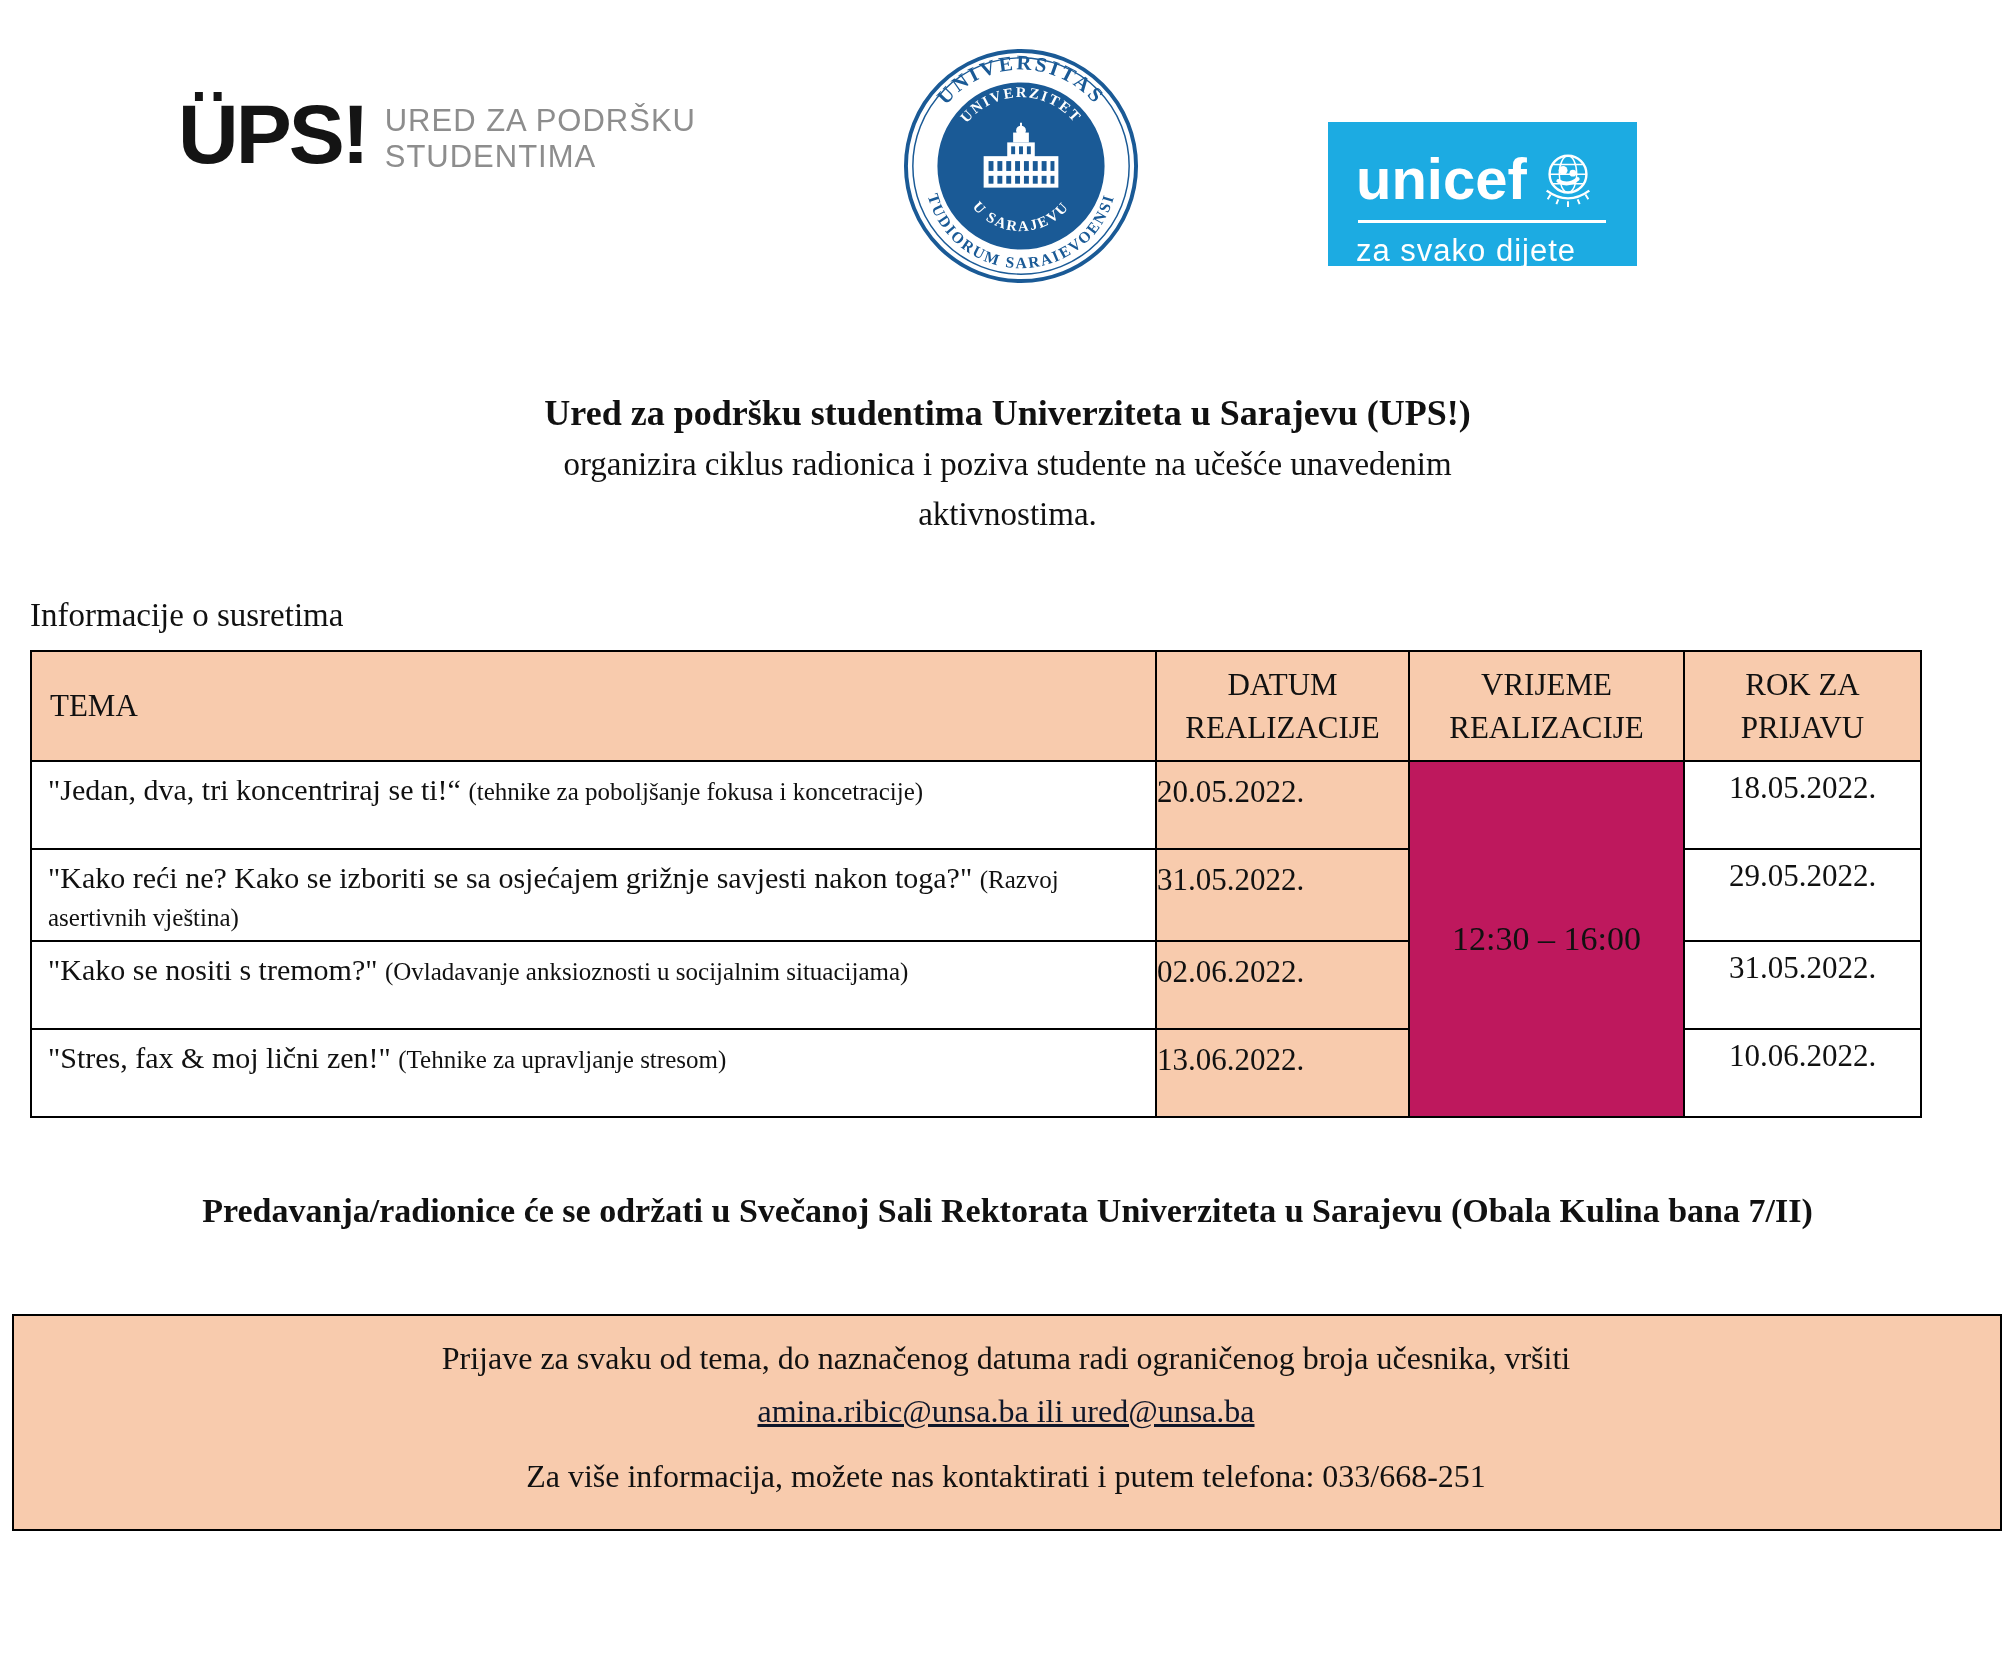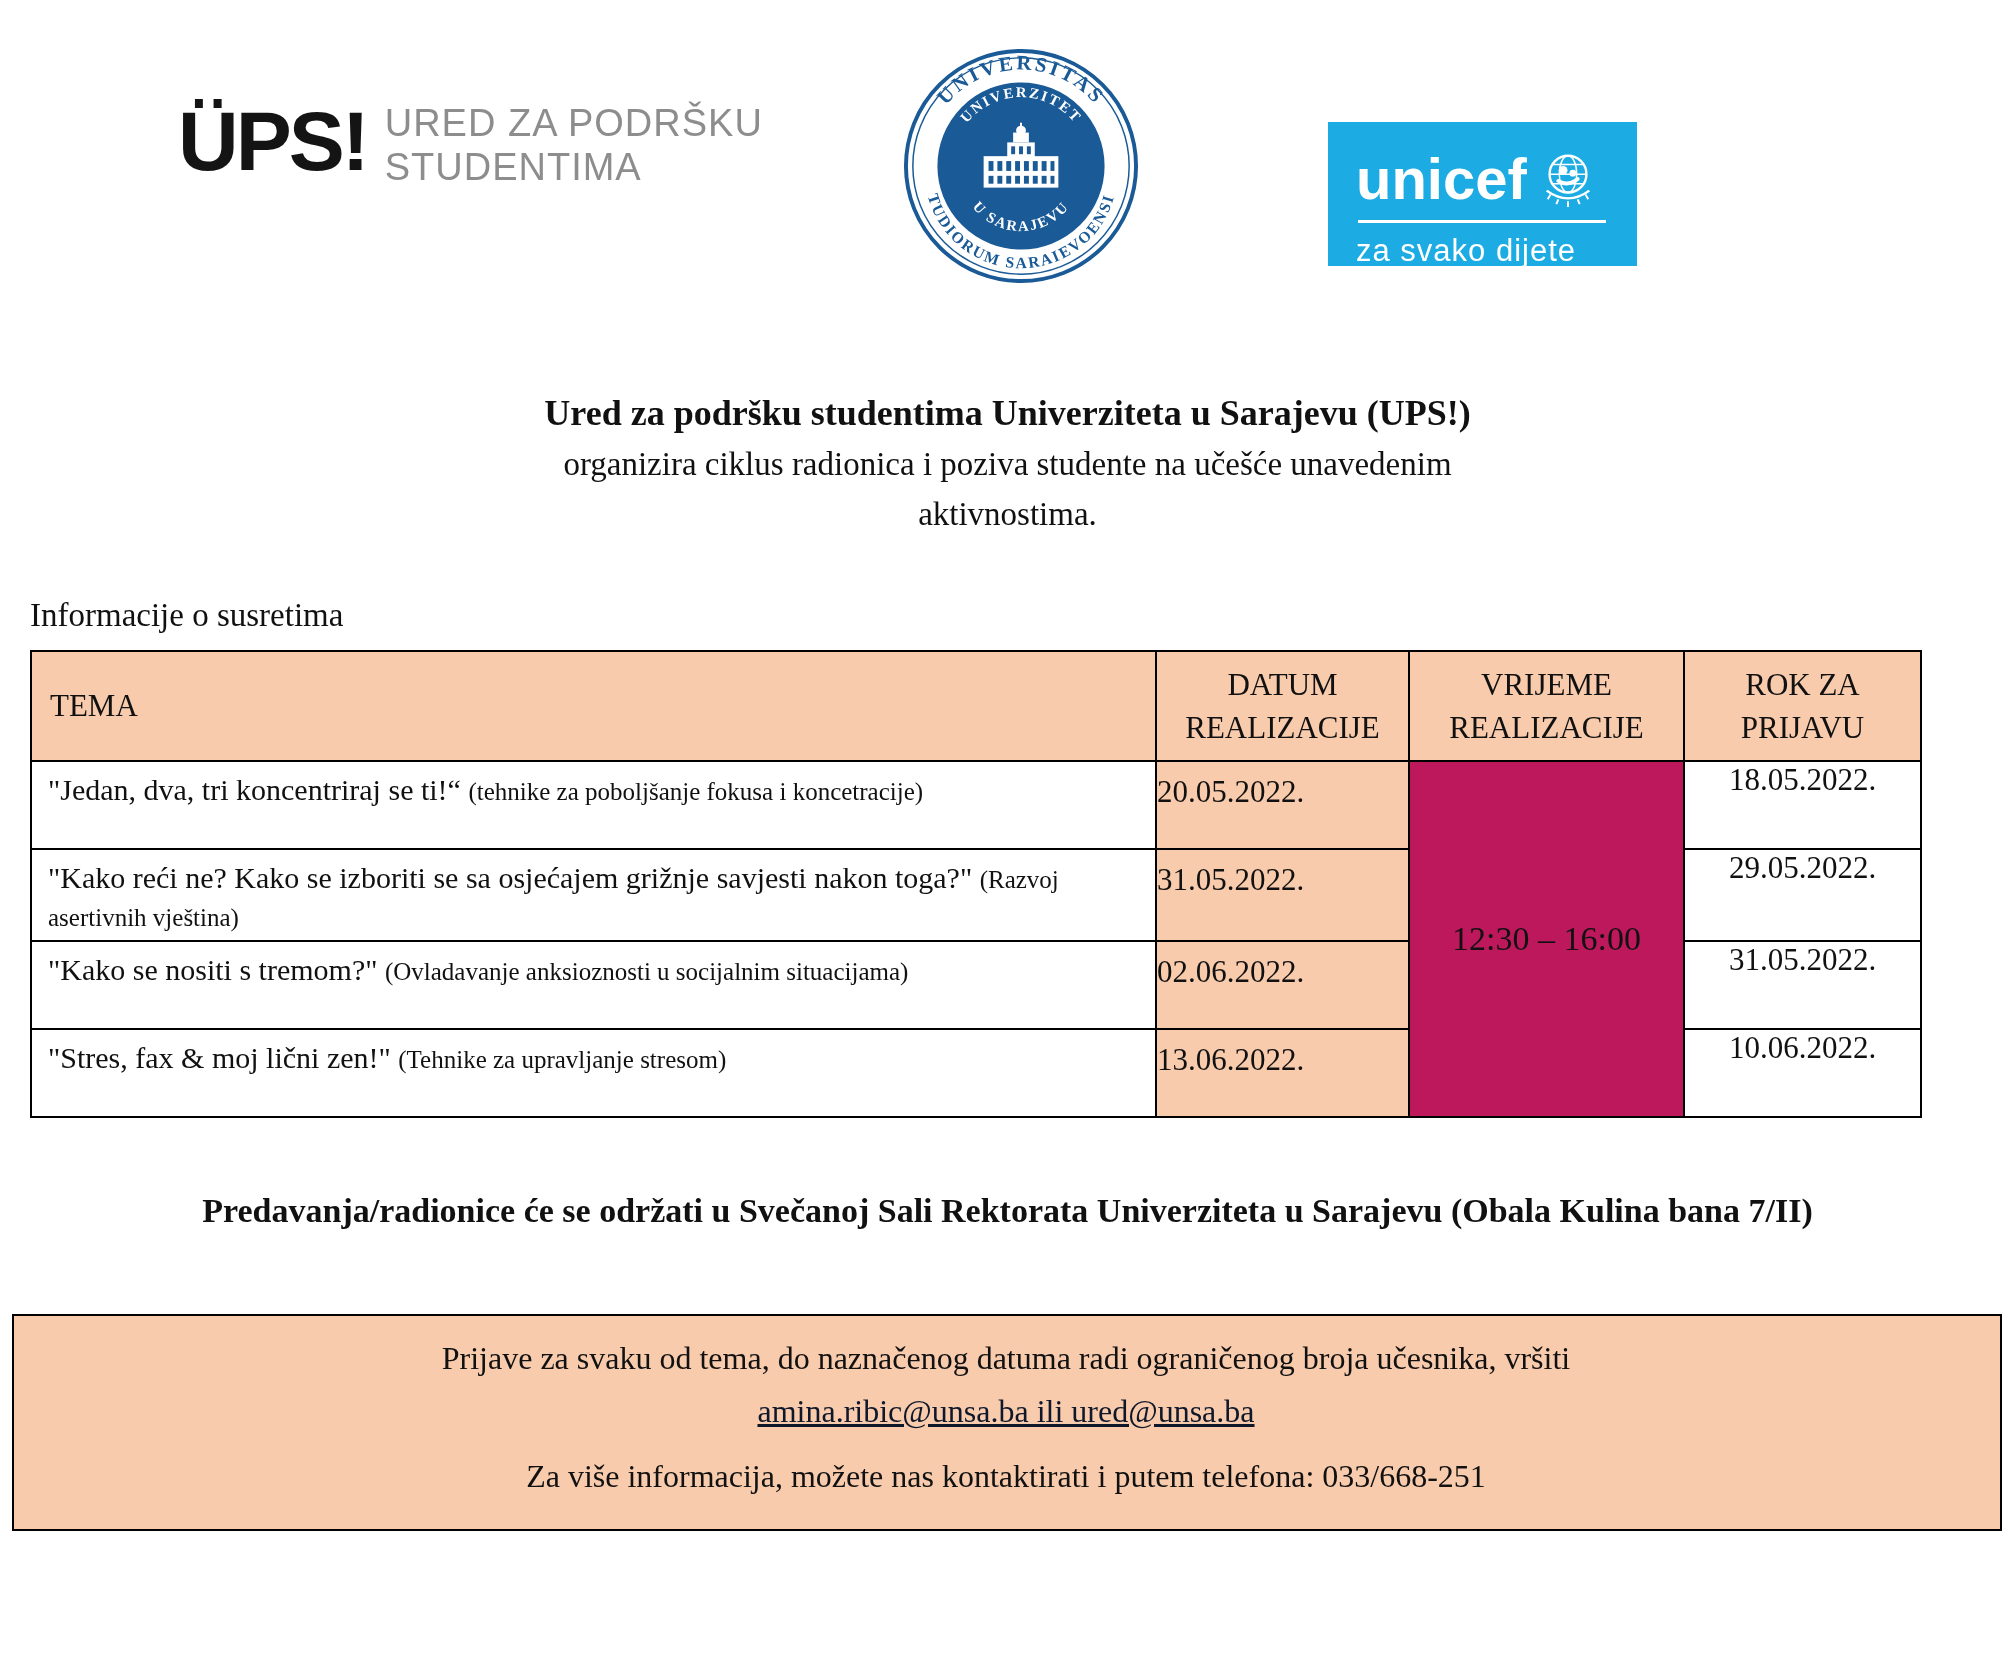--- a/index.html
+++ b/index.html
@@ -3,21 +3,21 @@
 <meta charset="utf-8">
 <style>
   * { margin:0; padding:0; box-sizing:border-box; }
   html,body { width:2015px; height:1654px; background:#ffffff; font-family:"Liberation Serif", serif; color:#111; }
   .page { position:relative; width:2015px; height:1654px; overflow:hidden; }
 
   
   .header { position:relative; height:320px; }
   .ups-logo { position:absolute; left:178px; top:92px; display:flex; align-items:center; gap:18px; }
   .ups-mark { font-family:"Liberation Sans", sans-serif; font-weight:bold; font-size:84px; letter-spacing:-3px; color:#141414; line-height:1; }
-  .ups-tagline { font-family:"Liberation Sans", sans-serif; font-size:38px; color:#8d8d8d; line-height:1.15; letter-spacing:1px; padding-top:10px; }
+  .ups-tagline { font-family:"Liberation Sans", sans-serif; font-size:31px; color:#8d8d8d; line-height:1.15; letter-spacing:1px; padding-top:10px; }
   .seal { position:absolute; left:903px; top:48px; }
   .unicef-box { position:absolute; left:1328px; top:122px; width:309px; height:144px; background:#1CABE2; padding:26px 28px 0 28px; }
   .unicef-row { display:flex; align-items:center; gap:10px; }
   .unicef-word { font-family:"Liberation Sans", sans-serif; color:#fff; font-size:58px; font-weight:bold; letter-spacing:0px; line-height:1; }
   .unicef-rule { border:none; border-top:3px solid #ffffff; margin:10px 0 10px 2px; width:248px; }
   .unicef-tag { font-family:"Liberation Sans", sans-serif; color:#fff; font-size:31px; letter-spacing:1px; }
 
   
   .intro { text-align:center; margin-top:66px; line-height:1.5; }
   .intro-title { font-size:36px; font-weight:bold; }
@@ -30,21 +30,21 @@
   table.info { border-collapse:collapse; margin-left:30px; width:1890px; table-layout:fixed; }
   table.info td, table.info th { border:2px solid #000; }
   th.peach, td.peach { background:#F8CBAD; }
   th.hdr { font-size:31px; font-weight:normal; text-align:center; vertical-align:middle; height:110px; line-height:1.4; }
   th.hdr-tema { text-align:left; padding-left:18px; }
   td.tema { background:#fff; text-align:left; vertical-align:top; padding:6px 16px 4px 16px; height:88px; line-height:1.45; }
   .tema-main { font-size:30px; }
   .tema-sub { font-size:25px; }
   td.datum { vertical-align:top; padding-top:12px; font-size:31px;margin-left:40px; }
   td.vrijeme { background:#be185d; text-align:center; vertical-align:middle; font-size:34px; }
-  td.rok { background:#fff; text-align:center; vertical-align:top; font-size:31px; }
+  td.rok { background:#fff; text-align:center; vertical-align:top; padding-top:8px; font-size:31px; }
 
   
   .venue { text-align:center; font-weight:bold; font-size:34px; margin-top:74px; }
 
   
   .footer-box { margin:84px 13px 0 12px; background:#F8CBAD; border:2px solid #000; text-align:center; padding:24px 12px 34px 10px; }
   .footer-line1 { font-size:32px; }
   .footer-link-line { margin-top:16px; font-size:32px; }
   .footer-link-line a { color:#0f172a; }
   .footer-line2 { margin-top:28px; font-size:32px; }

